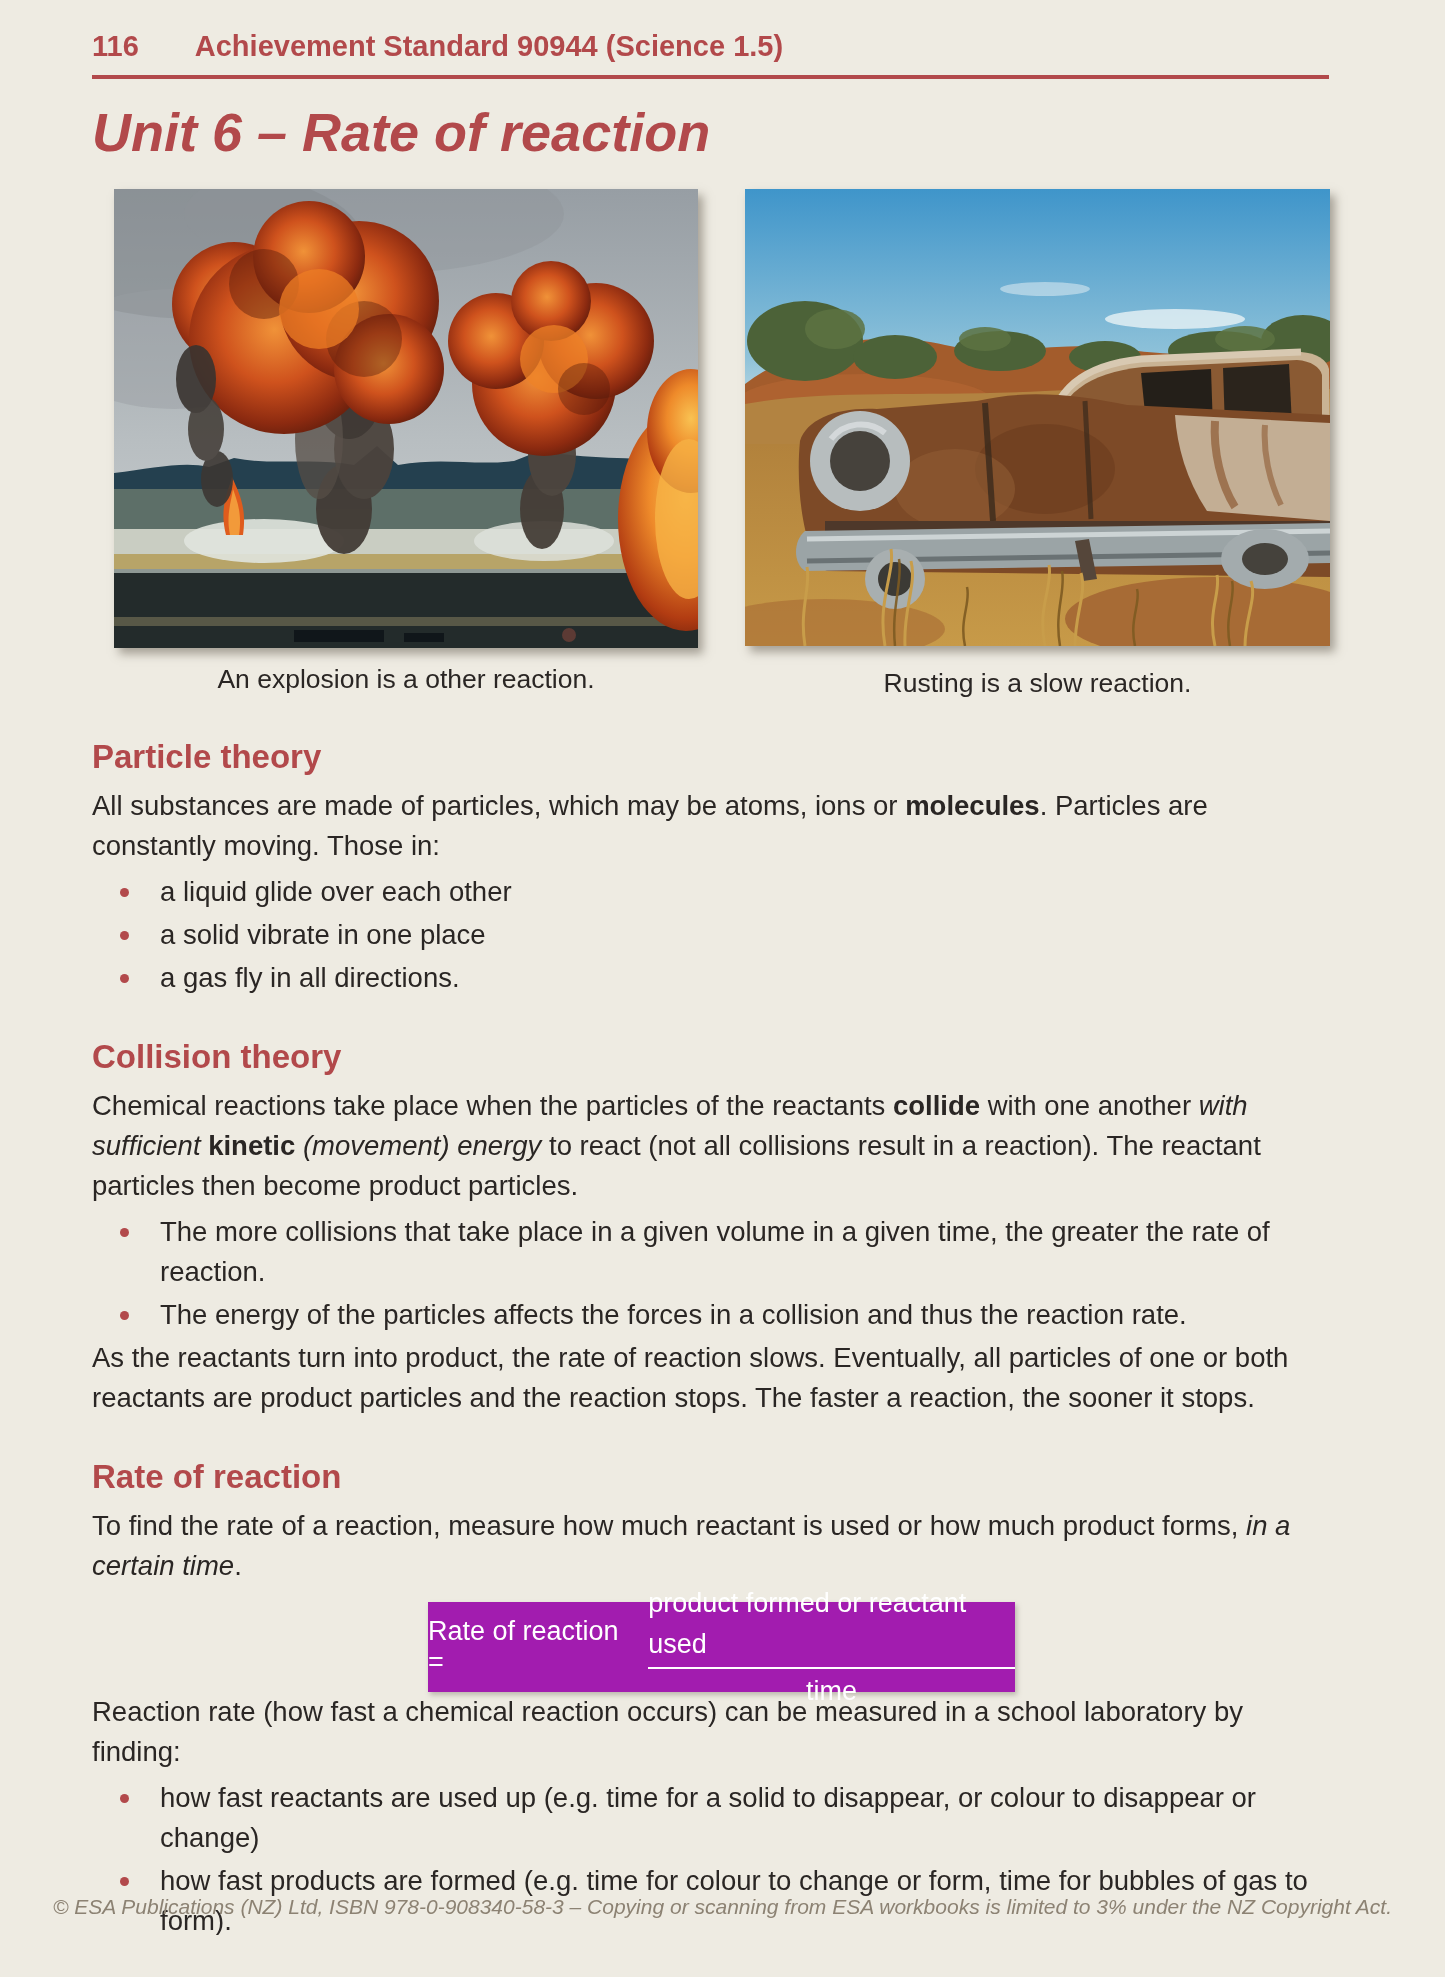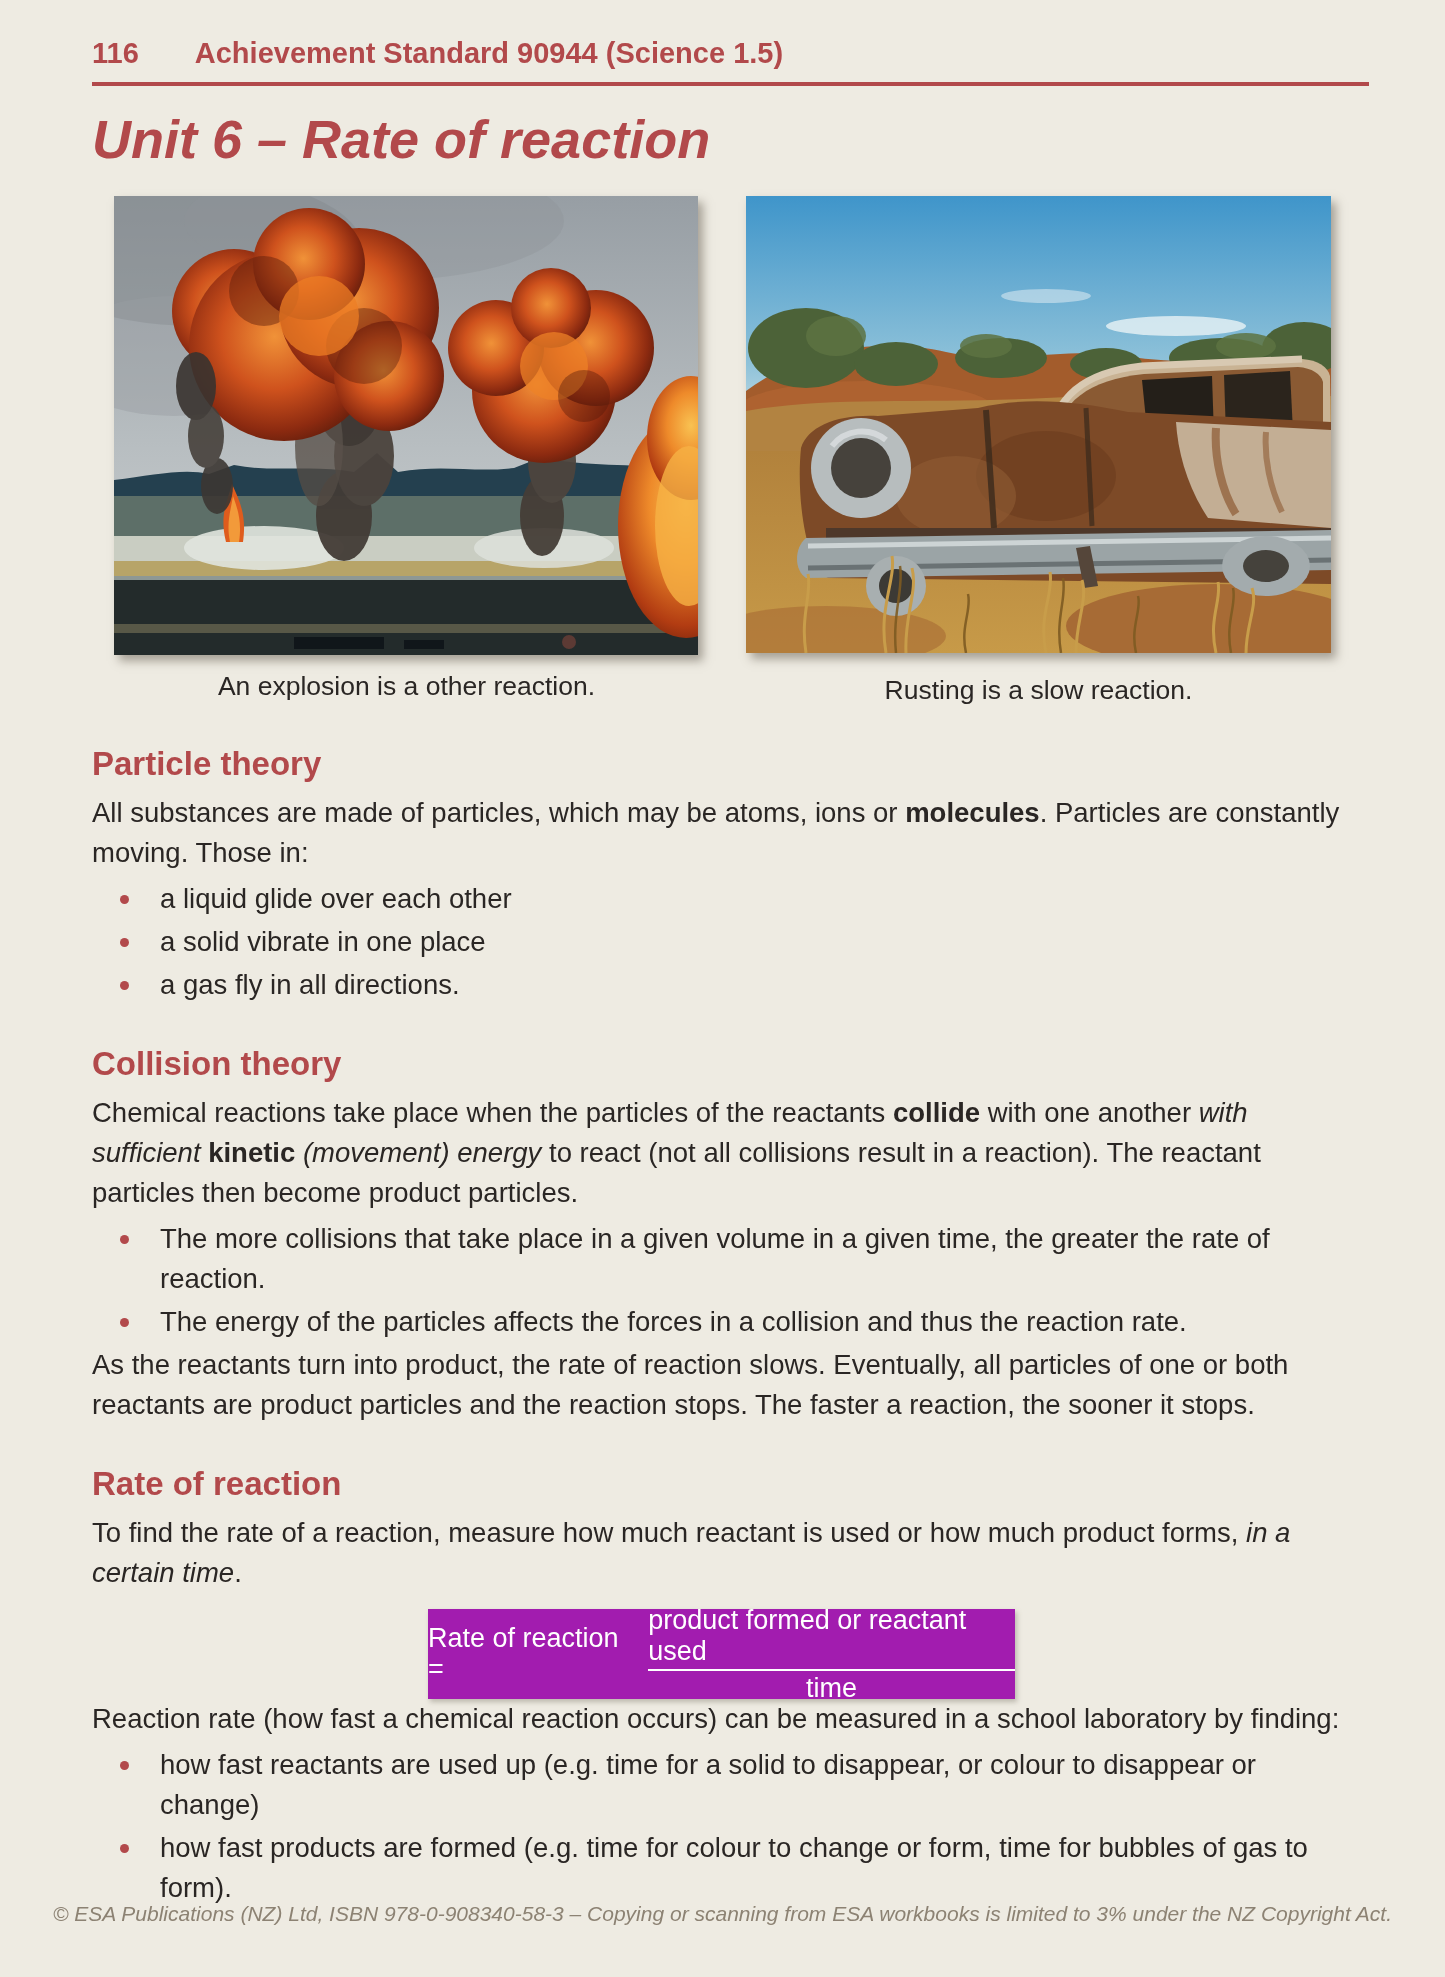--- a/index.html
+++ b/index.html
@@ -1,18 +1,18 @@
 <!DOCTYPE html>
 <html><head>
 <meta charset="utf-8">
 <style>
   html,body { margin:0; padding:0; background:#eeebe2; }
   .page {
-    width:1445px; height:1931px; margin:11px auto; position:relative;
-    background:#eeebe2; box-sizing:border-box; padding:26px 76px 0 92px;
+    width:1445px; height:1931px; margin:4px auto; position:relative;
+    background:#eeebe2; box-sizing:border-box; padding:26px 116px 0 92px;
     font-family:"Liberation Sans", sans-serif; color:#2a2624; overflow:hidden;
   }
   .header-row { display:flex; gap:56px; align-items:baseline;
     color:#b2494b; font-weight:bold; font-size:29px; }
   .rule { height:4px; background:#b2494b; margin-top:12px; }
   h1.unit { color:#b2494b; font-style:italic; font-weight:bold;
     font-size:54px; margin:22px 0 16px 0; }
   p.body { margin:0; font-size:27.5px; line-height:40px; max-width:1261px; }
   .bold { font-weight:bold; }
   .ital { font-style:italic; }
@@ -27,21 +27,21 @@
   ul.bullets li { position:relative; padding-left:68px; font-size:27.5px;
     line-height:40px; margin:0 0 3px 0; }
   .dot { position:absolute; left:28px; top:16px; width:9px; height:9px;
     border-radius:50%; background:#b2494b; }
   .after-list { margin-top:16px; }
   .formula-box { width:587px; height:90px; background:#a21caf; color:#ffffff;
     display:flex; align-items:center; justify-content:center; gap:16px;
     margin:16px 0 0 336px; box-shadow:2px 3px 5px rgba(95,88,75,.35); }
   .formula-lhs { font-size:27px; }
   .fraction { display:flex; flex-direction:column; align-items:center; }
-  .frac-num, .frac-den { font-size:27px; line-height:31px; }
+  .frac-num, .frac-den { font-size:27px; line-height:41px; }
   .frac-bar { width:100%; height:2px; background:#ffffff; margin:2px 0; }
   .after-box { margin-top:26px; }
   .page-footer { position:absolute; left:0; right:0; bottom:16px;
     text-align:center; font-style:italic; font-size:21px; color:#8c8273; }
 </style>
 </head>
 <body>
 
 <div class="page">
 

